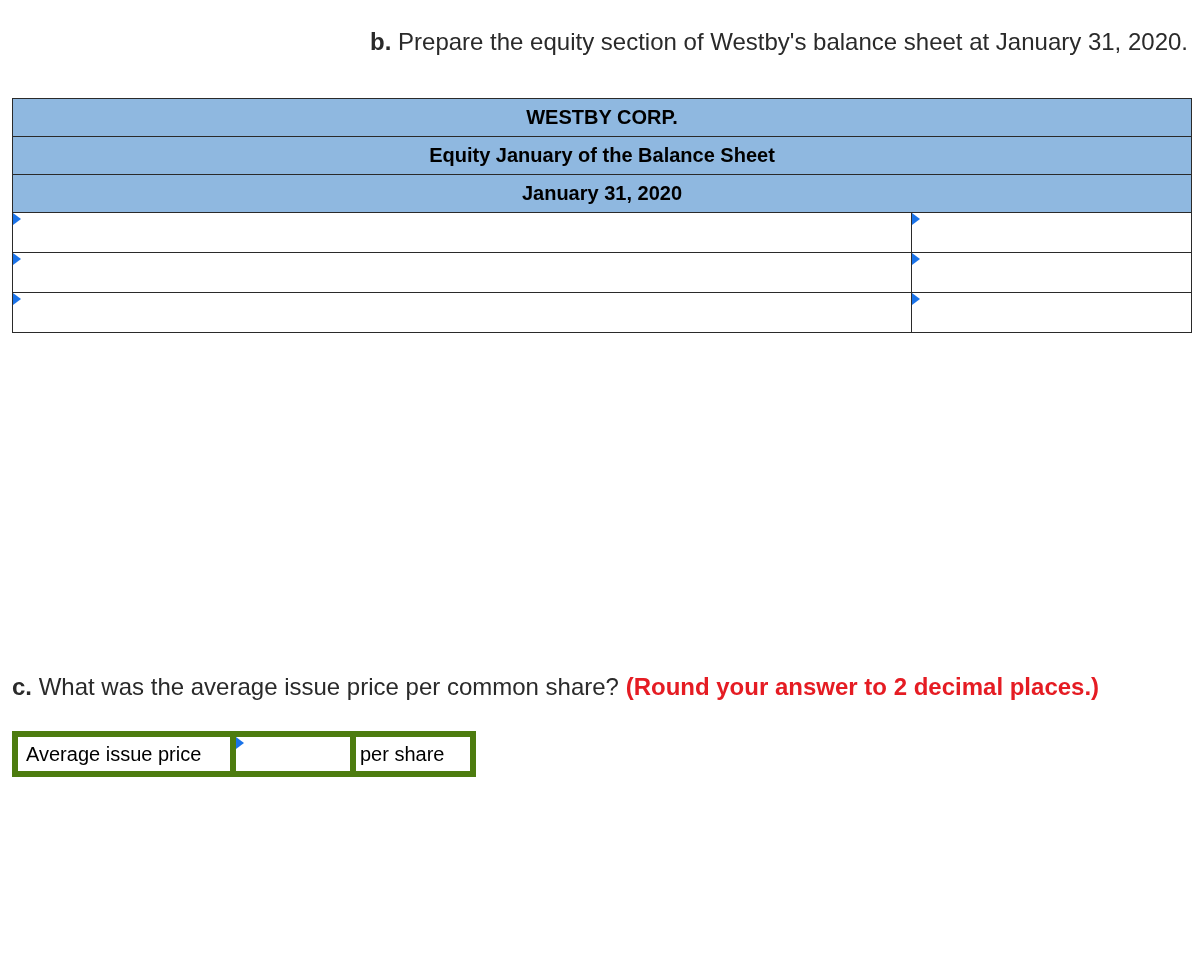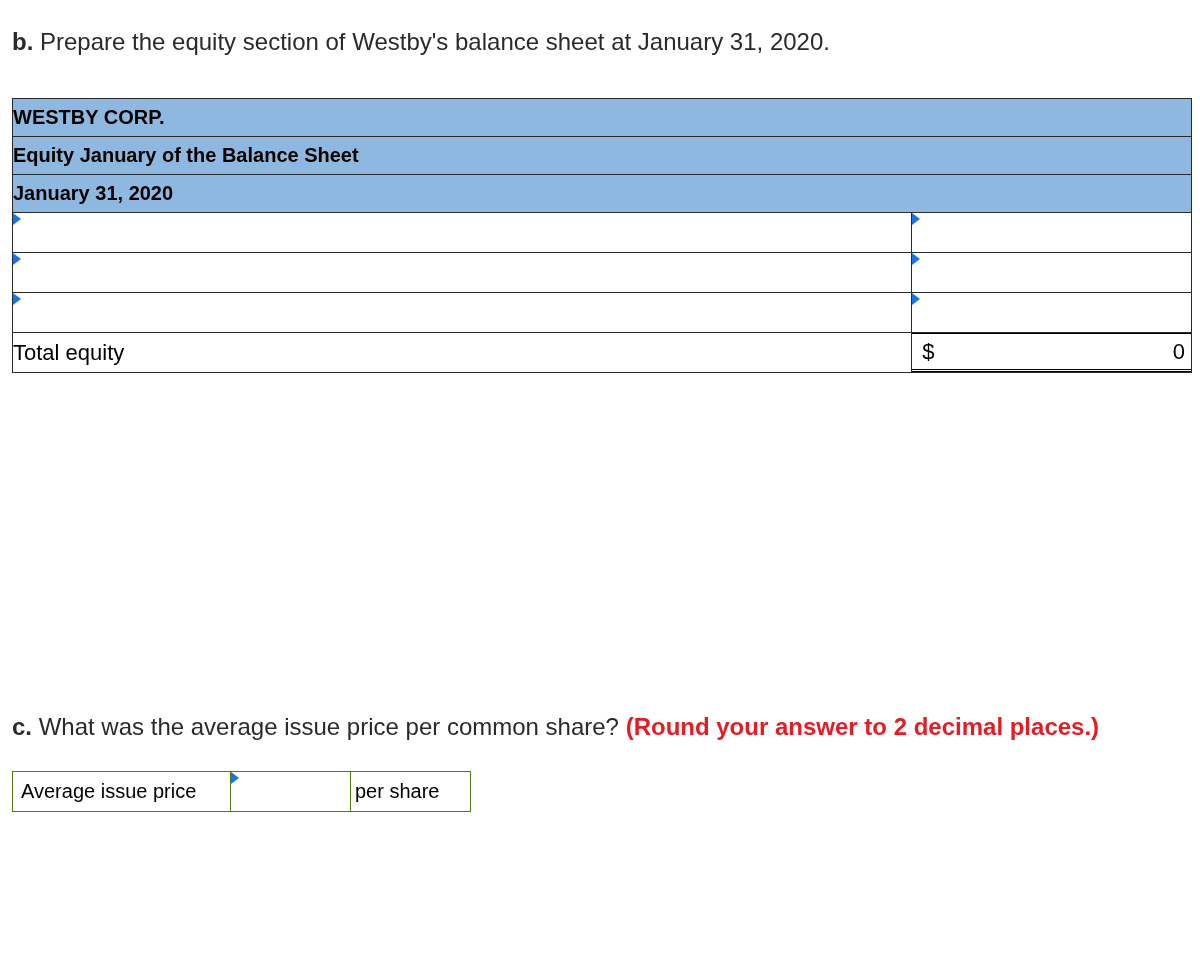--- a/index.html
+++ b/index.html
@@ -13,35 +13,36 @@
       width: 1200px;
       height: 974px;
       padding: 28px 12px 12px 12px;
       color: #1a1a1a;
     }
     .question-text {
       font-size: 24px;
       color: #2a2a2a;
       margin-bottom: 42px;
       font-weight: 400;
+      text-align: right;
     }
     .question-text .bold-letter {
       font-weight: 700;
     }
     .equity-table {
       border-collapse: collapse;
       width: 1180px;
     }
     .equity-table td {
       border: 1px solid #2a2a2a;
       padding: 0;
     }
     .header-cell {
       background-color: #8fb8e0;
-      text-align: left;
+      text-align: center;
       font-weight: 700;
       font-size: 20px;
       color: #000;
       height: 38px;
       vertical-align: middle;
     }
     .input-row {
       height: 40px;
     }
     .label-cell {
@@ -115,21 +116,21 @@
       font-weight: 700;
     }
     .question-c .red-text {
       color: #e51c23;
       font-weight: 700;
     }
     .avg-table {
       border-collapse: collapse;
     }
     .avg-table td {
-      border: 1px solid #4d7c0f;
+      border: 6px solid #4d7c0f;
       height: 40px;
       font-size: 20px;
       vertical-align: middle;
     }
     .avg-label {
       width: 218px;
       padding: 4px 8px;
       color: #000;
     }
     .avg-input {
@@ -182,29 +183,20 @@
     </td>
   </tr>
   <tr class="input-row">
     <td class="label-cell">
       <span class="dropdown-marker"></span>
       <input class="input-field" type="text" style="">
     </td>
     <td class="amount-cell">
       <span class="dropdown-marker"></span>
       <input class="input-field" type="text" style="text-align: right;">
-    </td>
-  </tr>
-  <tr>
-    <td class="total-label-cell">Total equity</td>
-    <td class="total-amount-cell">
-      <div class="total-amount-inner">
-        <span class="total-dollar">$</span>
-        <span class="total-value">0</span>
-      </div>
     </td>
   </tr>
 </tbody>
   </table>
 
 <div class="question-c">
   <span class="bold-letter">c.</span><span> What was the average issue price per common share? </span><span class="red-text">(Round your answer to 2 decimal places.)</span>
 </div>
 
 <table class="avg-table">

